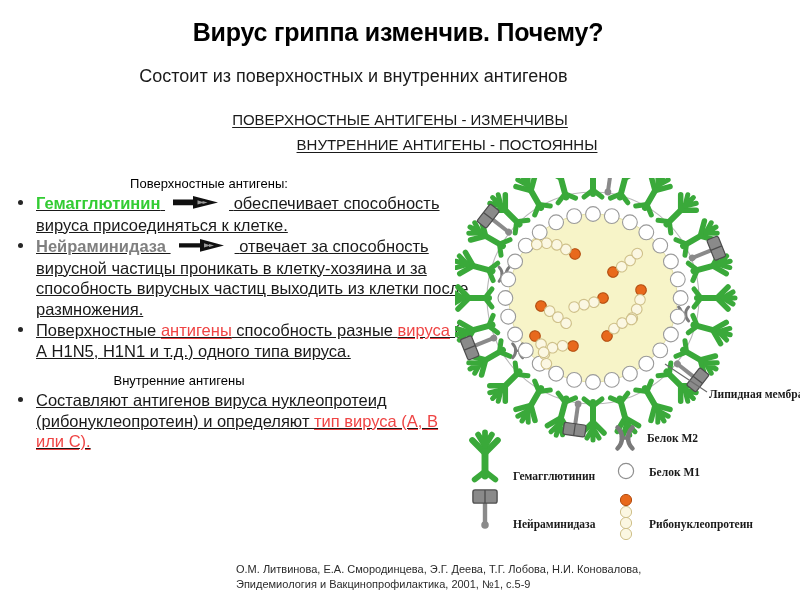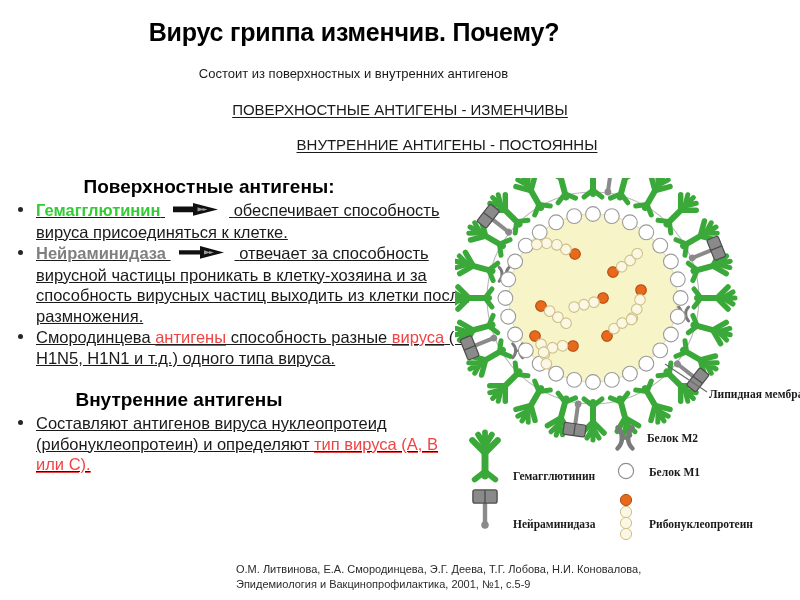--- a/index.html
+++ b/index.html
@@ -26,62 +26,63 @@
   .title {
     position: absolute;
     top: 18px;
     left: 0;
     width: 708px;
     text-align: center;
     font-size: 25px;
     font-weight: bold;
     letter-spacing: -0.2px;
     color: #000000;
+    padding-left: 44px;
   }
   .subtitle {
     position: absolute;
     top: 66px;
     left: 0;
     width: 707px;
     text-align: center;
-    font-size: 13px;
+    font-size: 18px;
     color: #1a1a1a;
   }
   .banner {
     position: absolute;
     left: 0;
     width: 800px;
     text-align: center;
     font-size: 15px;
     color: #1a1a1a;
   }
   .banner span {
     text-decoration: underline;
     text-underline-offset: 2px;
   }
-  .banner-1 { top: 101px; }
+  .banner-1 { top: 111px; }
   .banner-2 { top: 136px; margin-left: 47px; }
 
   
   .left-col {
     position: absolute;
     left: 8px;
     top: 176px;
     width: 462px;
   }
   .section-head {
-    font-size: 19px;
-    font-weight: bold;
+    font-size: 13px;
+    font-weight: normal;
     color: #000000;
     text-align: center;
     padding-right: 60px;
     margin-bottom: 2px;
   }
   .section-head.inner {
-    margin-top: 21px;
+    margin-top: 12px;
     padding-right: 120px;
   }
   ul.bullets {
     list-style: none;
     margin: 0;
     padding: 0;
   }
   ul.bullets li {
     position: relative;
     padding-left: 28px;
@@ -187,21 +188,21 @@
             <path d="M0 5.2 H21 V1 L45 7.4 L21 13.8 V9.6 H0 Z" fill="#101010"></path>
             <path d="M25 5.2 L31.5 7.4 L25 9.6 Z" fill="#9a9a9a"></path>
             <path d="M30 5.9 L35 7.4 L30 8.9 Z" fill="#9a9a9a"></path>
           </svg>
         </span>
         <span>отвечает за способность вирусной частицы проникать в клетку-хозяина и  за способность вирусных частиц выходить из клетки после размножения.</span>
       </li>
 
       <li>
         <span class="dot"></span>
-        <span>Смородинцева </span><a class="link" href="#">антигены</a><span> способность разные </span><a class="link" href="#">вируса</a><span> ( А H1N5, H1N1 и т.д.) одного типа вируса.</span>
+        <span>Поверхностные </span><a class="link" href="#">антигены</a><span> способность разные </span><a class="link" href="#">вируса</a><span> ( А H1N5, H1N1 и т.д.) одного типа вируса.</span>
       </li>
     </ul>
 
     <div class="section-head inner">Внутренние  антигены</div>
 
     <ul class="bullets">
       <li>
         <span class="dot"></span>
         <span>Составляют антигенов вируса нуклеопротеид (рибонуклеопротеин) и определяют </span><a class="link" href="#">тип вируса (А, В или С).</a>
       </li>

